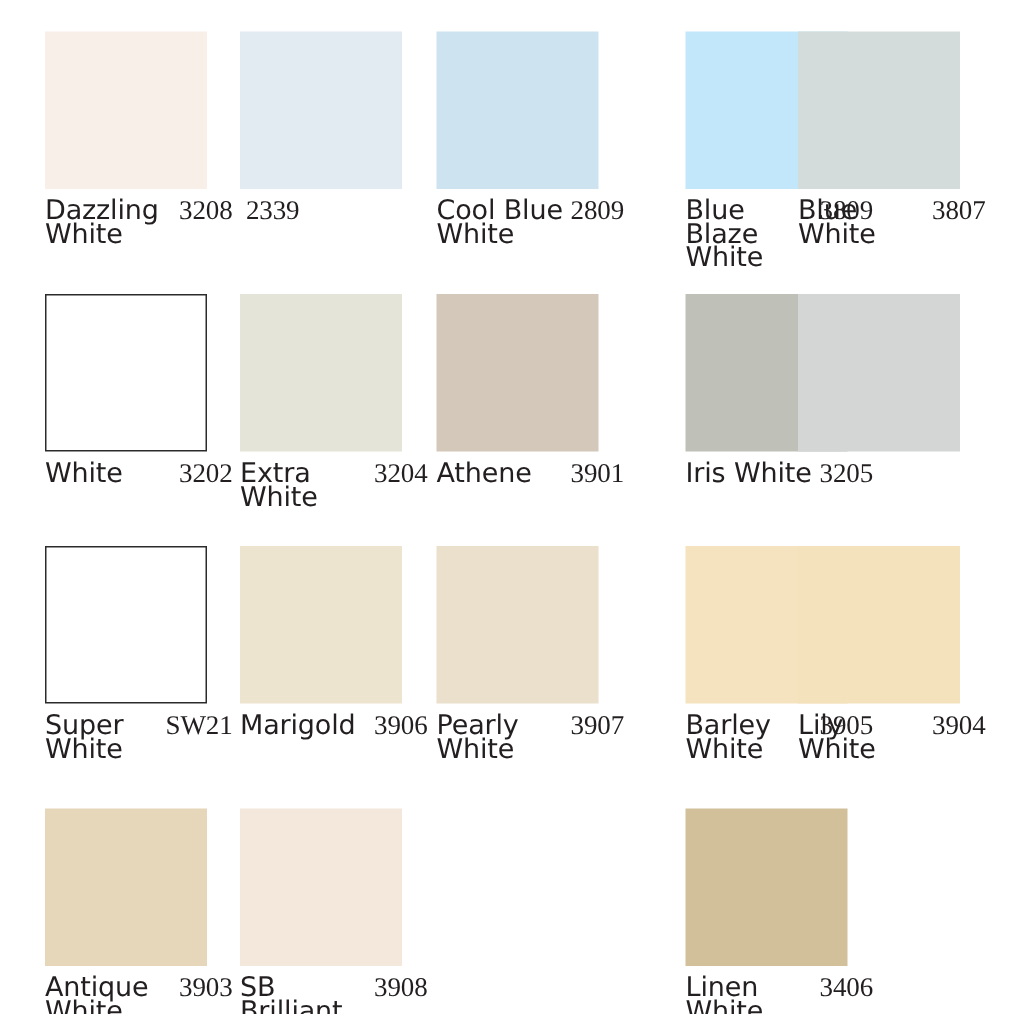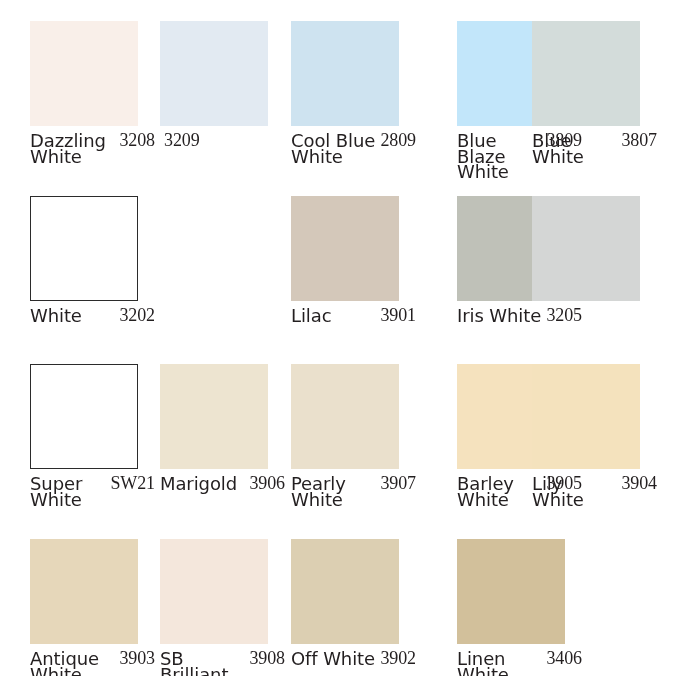--- a/index.html
+++ b/index.html
@@ -97,21 +97,21 @@
         <div class="swatch-chip" style="background-color: rgb(249, 239, 233);"></div>
         <div class="swatch-label">
           <span class="swatch-name">Dazzling
 White</span>
           <span class="swatch-code">3208</span>
         </div>
       </div>
       <div class="swatch-cell c1">
         <div class="swatch-chip" style="background-color: rgb(226, 234, 242);"></div>
         <div class="swatch-label">
-          <span class="swatch-code">3209</span>
+          <span class="swatch-code">2339</span>
         </div>
       </div>
       <div class="swatch-cell c2">
         <div class="swatch-chip" style="background-color: rgb(206, 227, 240);"></div>
         <div class="swatch-label">
           <span class="swatch-name">Cool Blue
 White</span>
           <span class="swatch-code">2809</span>
         </div>
       </div>
@@ -133,24 +133,31 @@
     </div>
 
     <div class="swatch-row r1">
       <div class="swatch-cell c0">
         <div class="swatch-chip bordered" style="background-color: rgb(255, 255, 255);"></div>
         <div class="swatch-label">
           <span class="swatch-name">White</span>
           <span class="swatch-code">3202</span>
         </div>
       </div>
+      <div class="swatch-cell c1">
+        <div class="swatch-chip" style="background-color: rgb(229, 228, 216);"></div>
+        <div class="swatch-label">
+          <span class="swatch-name">Extra White</span>
+          <span class="swatch-code">3204</span>
+        </div>
+      </div>
       <div class="swatch-cell c2">
         <div class="swatch-chip" style="background-color: rgb(212, 200, 186);"></div>
         <div class="swatch-label">
-          <span class="swatch-name">Lilac</span>
+          <span class="swatch-name">Athene</span>
           <span class="swatch-code">3901</span>
         </div>
       </div>
       <div class="swatch-cell c3">
         <div class="swatch-chip" style="background-color: rgb(191, 193, 184);"></div>
         <div class="swatch-label">
           <span class="swatch-name">Iris White</span>
           <span class="swatch-code">3205</span>
         </div>
       </div>
@@ -211,27 +218,20 @@
         </div>
       </div>
       <div class="swatch-cell c1">
         <div class="swatch-chip" style="background-color: rgb(244, 231, 220);"></div>
         <div class="swatch-label">
           <span class="swatch-name">SB Brilliant
 White</span>
           <span class="swatch-code">3908</span>
         </div>
       </div>
-      <div class="swatch-cell c2">
-        <div class="swatch-chip" style="background-color: rgb(220, 207, 178);"></div>
-        <div class="swatch-label">
-          <span class="swatch-name">Off White</span>
-          <span class="swatch-code">3902</span>
-        </div>
-      </div>
       <div class="swatch-cell c3">
         <div class="swatch-chip" style="background-color: rgb(210, 192, 155);"></div>
         <div class="swatch-label">
           <span class="swatch-name">Linen
 White</span>
           <span class="swatch-code">3406</span>
         </div>
       </div>
     </div>
 

